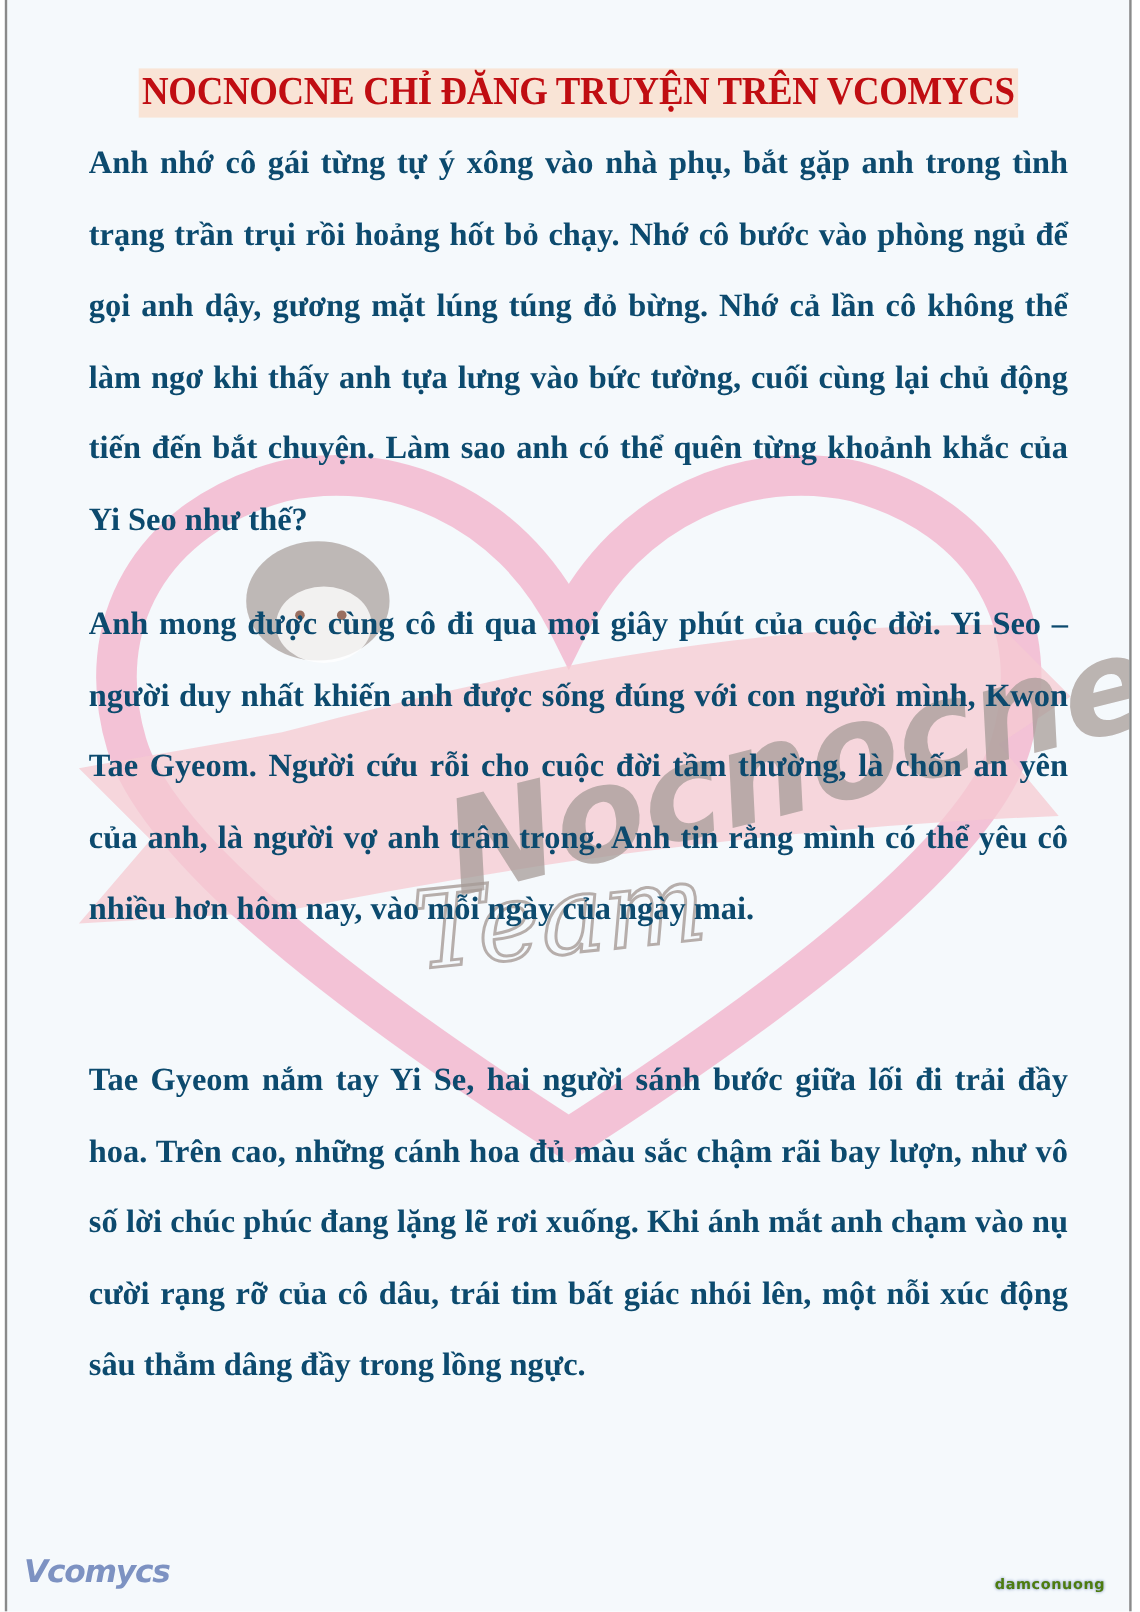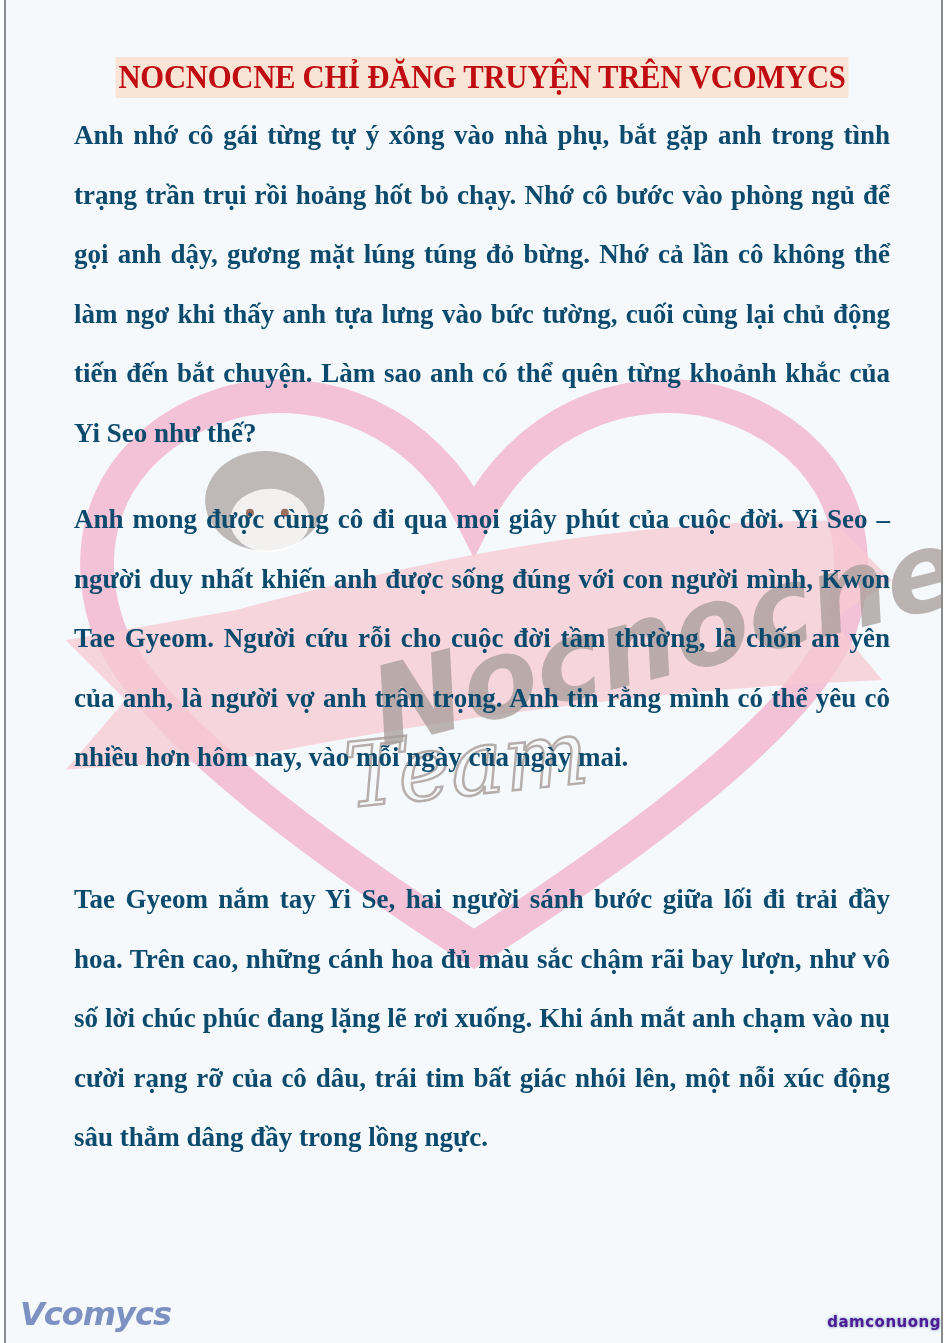--- a/index.html
+++ b/index.html
@@ -21,26 +21,26 @@
   .text {
     position:absolute; left:68px; width:816px;
     font-family:"Liberation Serif","DejaVu Serif",serif; font-weight:bold;
     color:#0c4a6e; font-size:27px; line-height:59.5px;
     text-align:justify; text-align-last:left;
   }
   .text p { margin:0; }
   .logo {
     position:absolute; left:14px; top:1295px;
     font-family:"DejaVu Sans",sans-serif; font-weight:bold; font-style:italic;
-    font-size:32px; color:#7d92c2; letter-spacing:-1px;
+    font-size:26px; color:#7d92c2; letter-spacing:-1px;
   }
   .credit {
-    position:absolute; right:0; top:1313px;
-    font-family:"DejaVu Sans",sans-serif; font-weight:bold; font-size:15px;
-    color:#4c1d95; text-shadow:0 0 2px #9fb0d0, 0 0 3px #9fb0d0;
+    position:absolute; right:20px; top:1313px;
+    font-family:"DejaVu Sans",sans-serif; font-weight:bold; font-size:12px;
+    color:#4d7c0f; text-shadow:0 0 2px #9fb0d0, 0 0 3px #9fb0d0;
     letter-spacing:0.5px;
   }
 </style>
 </head>
 <body>
 
 <div class="page">
 
   <svg class="watermark" viewBox="0 0 939 1343">
 

